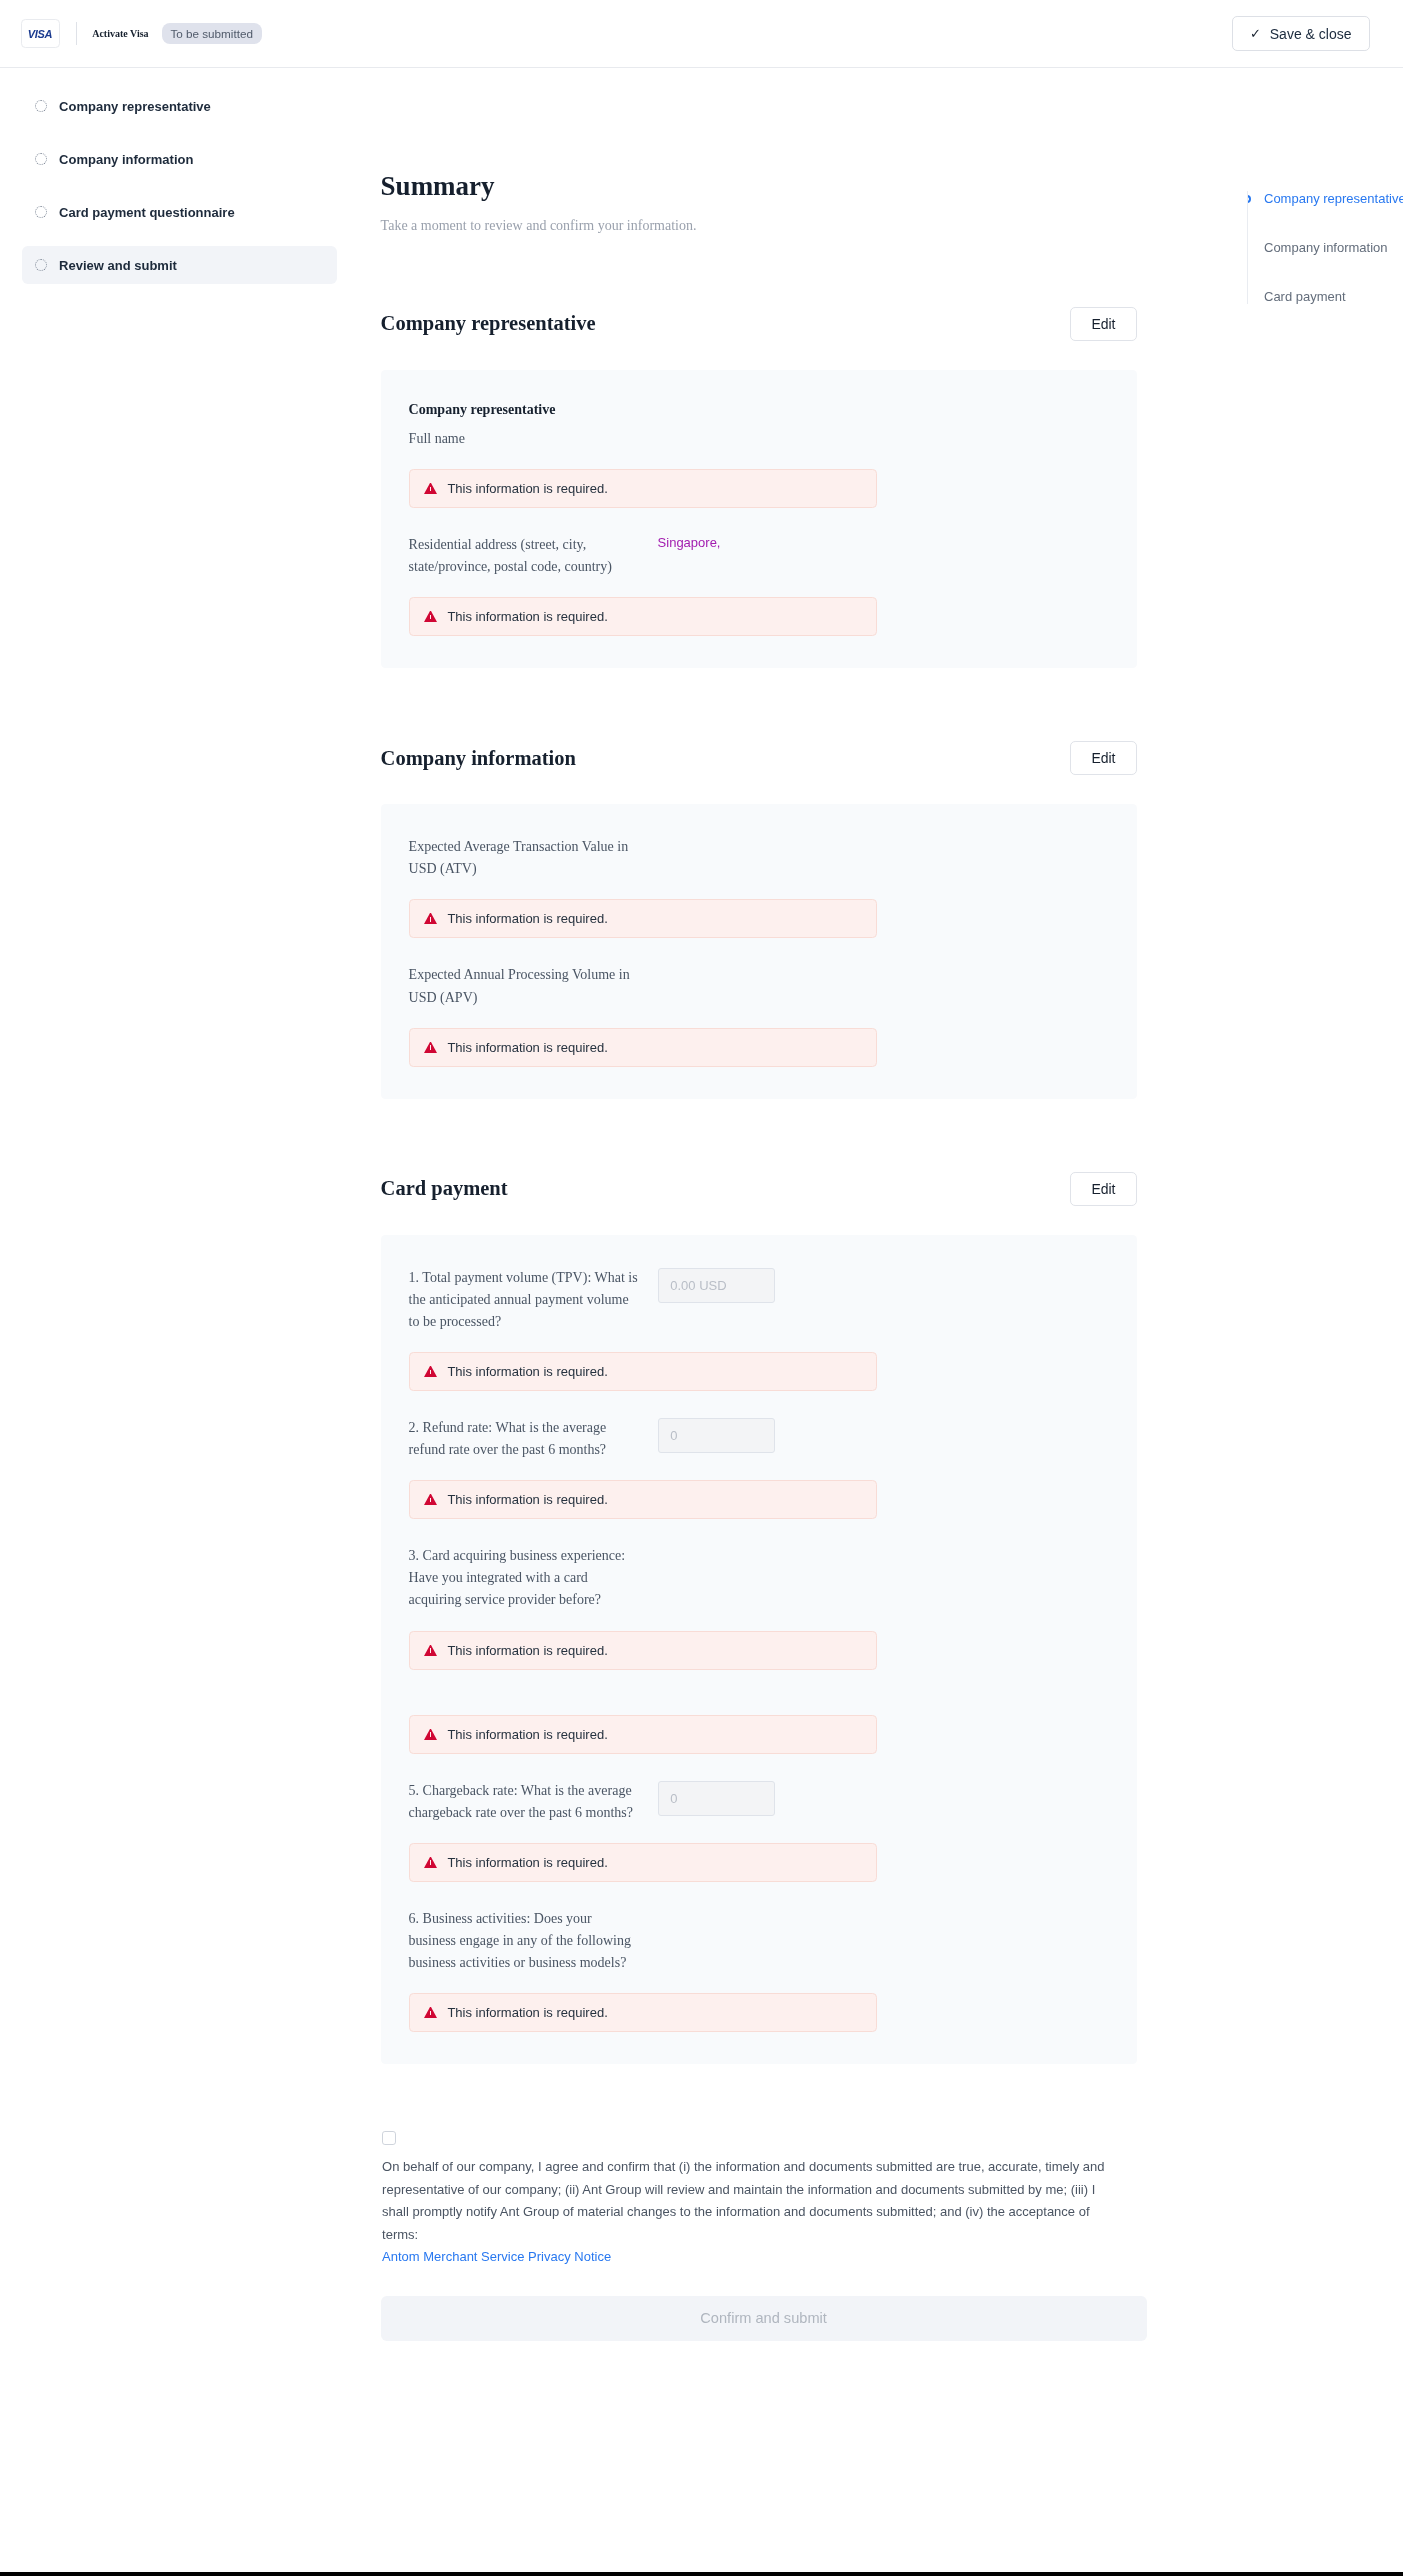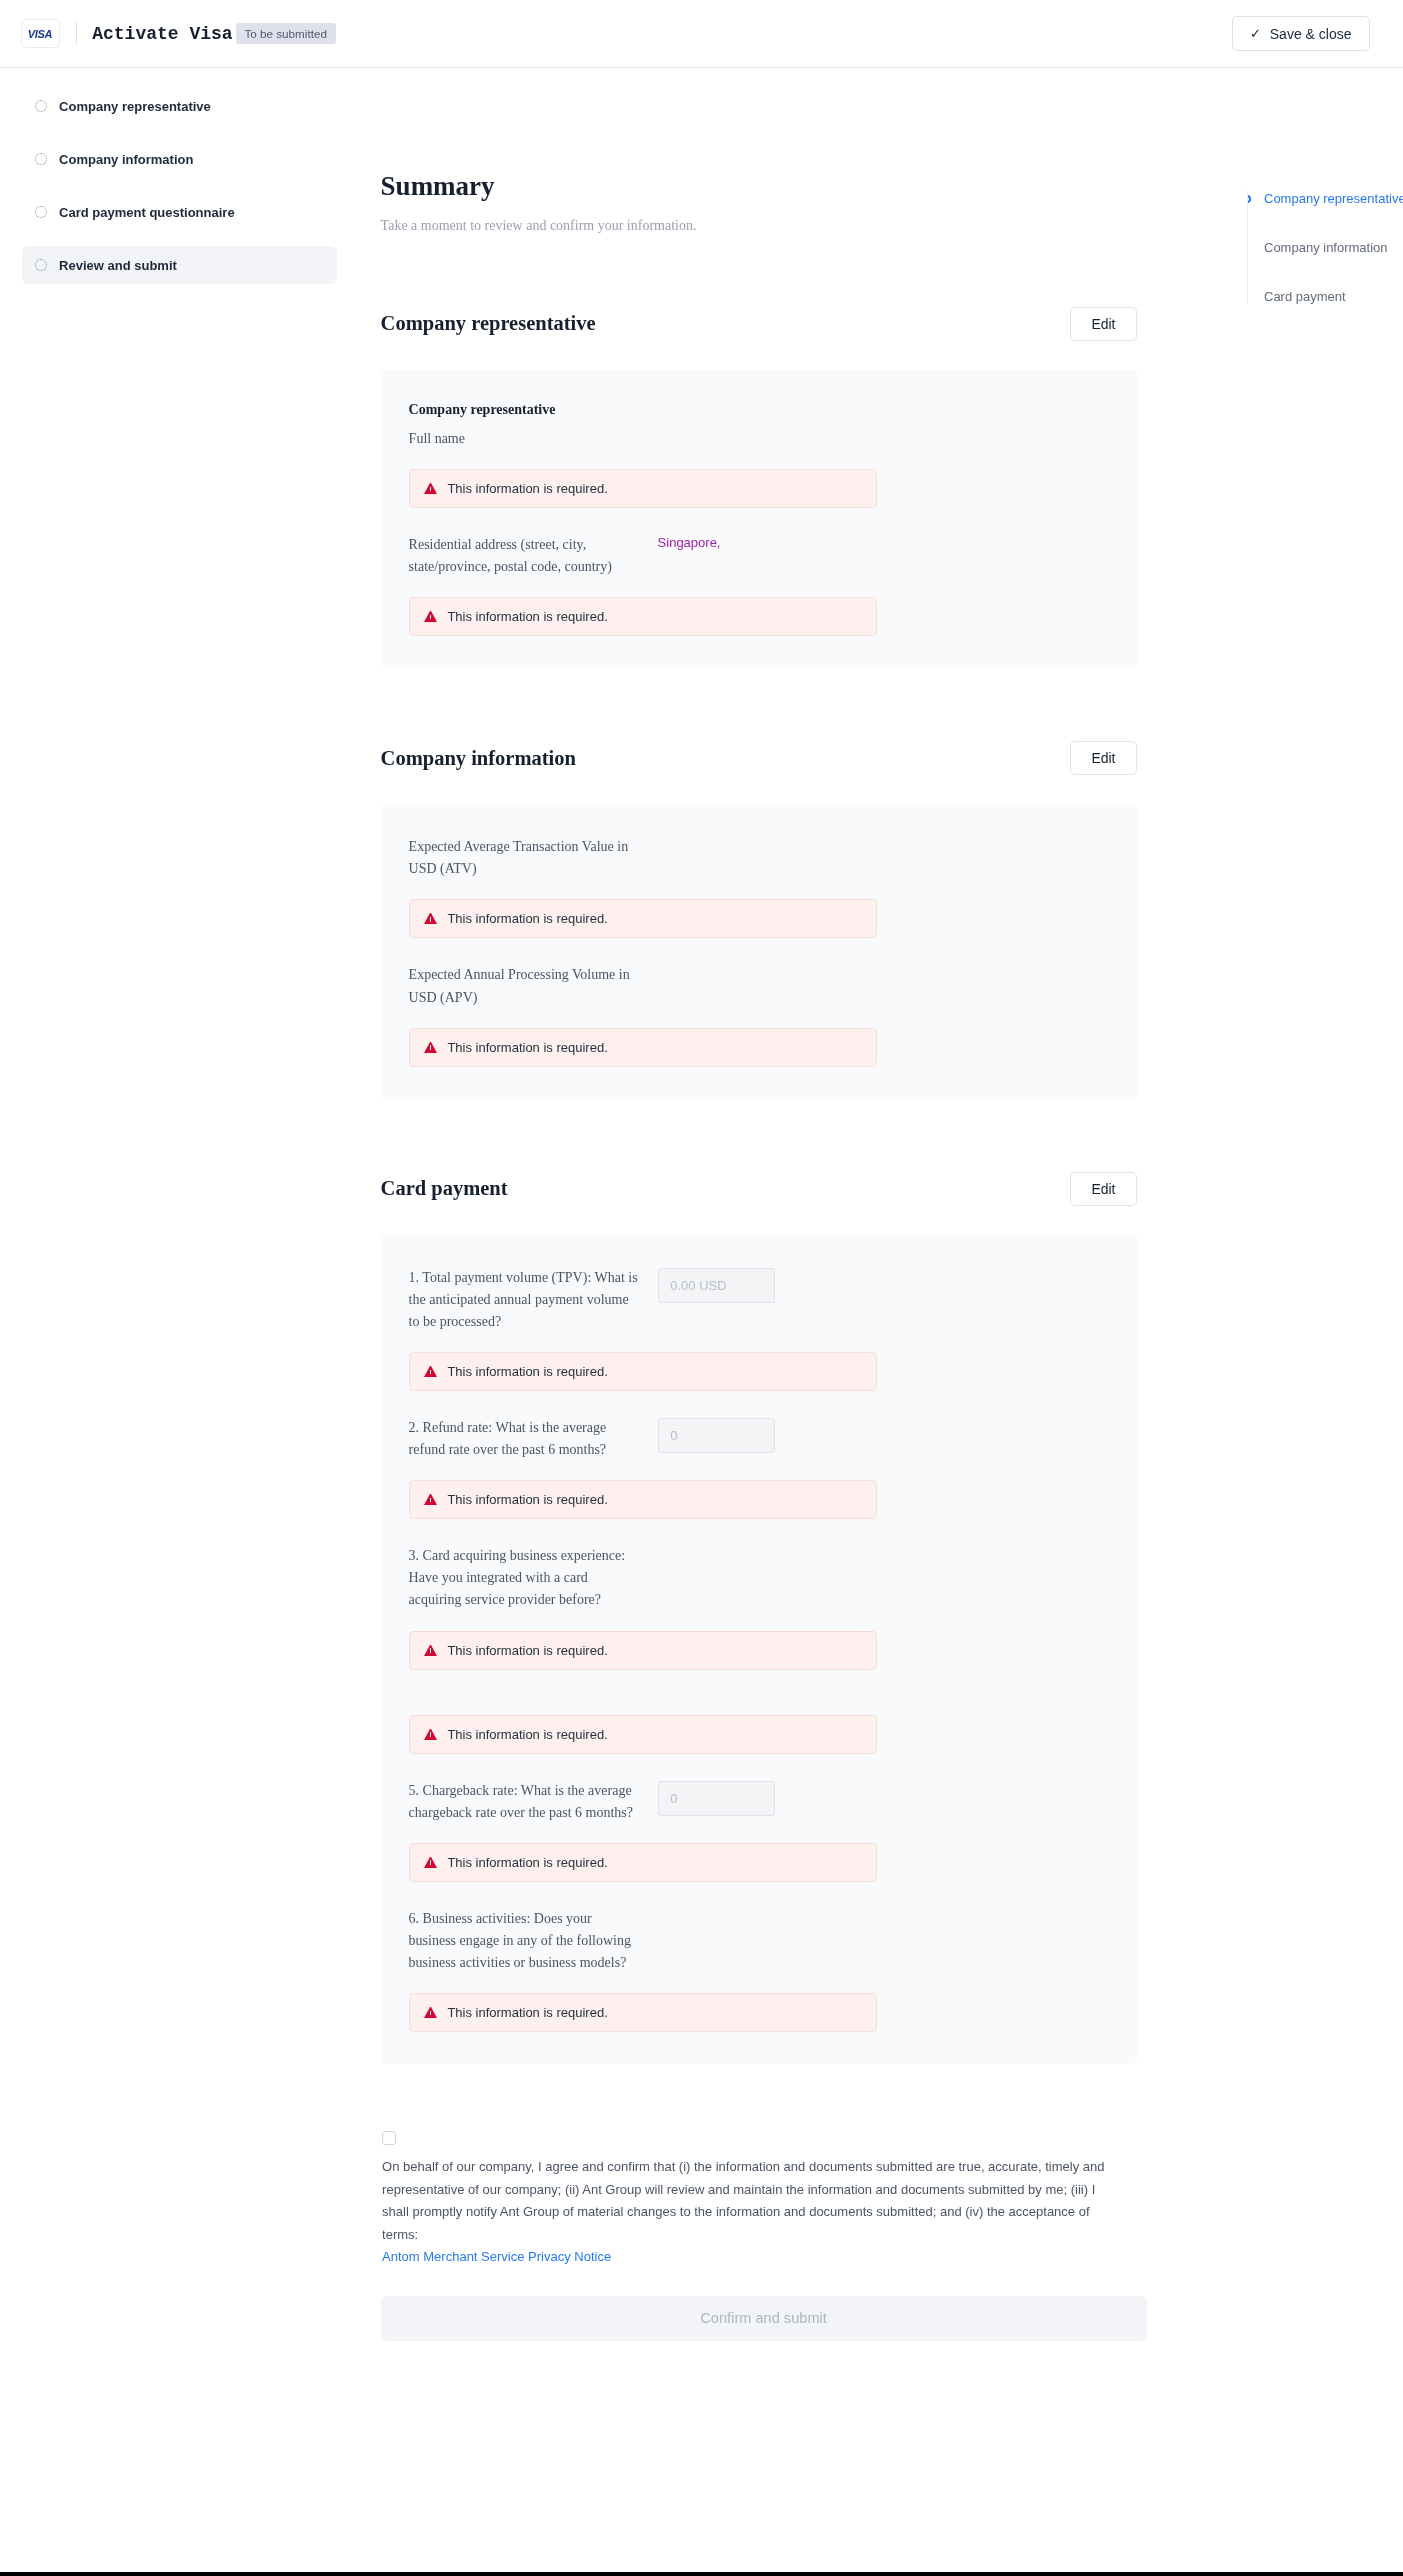--- a/index.html
+++ b/index.html
@@ -37,33 +37,33 @@
     font-style: italic;
     font-size: 11px;
     letter-spacing: -0.3px;
     color: #1a3a8f;
   }
   .divider-v {
     width: 0.7px; height: 23.4px; background: #dfe2e8;
     margin: 0 16px;
   }
   .app-title {
-    font-family: Liberation Mono, monospace;
-    font-size: 18px;
+    font-family: Liberation Serif, serif;
+    font-size: 10px;
     font-weight: 700;
     color: #16202e;
     white-space: nowrap;
   }
   .status-pill {
-    margin-left: 3px;
+    margin-left: 13px;
     background: #dfe2ec;
     color: #515b6b;
     font-size: 11.7px;
     padding: 3.7px 8.8px 4.4px;
-    border-radius: 3px;
+    border-radius: 8px;
     white-space: nowrap;
   }
   .topbar-right { margin-left: auto; }
   .btn-save {
     display: flex; align-items: center; gap: 8.8px;
     border: 0.7px solid #dde0e6;
     background: #fff;
     border-radius: 5.1px;
     padding: 8.8px 17.5px;
     font-size: 14px;

